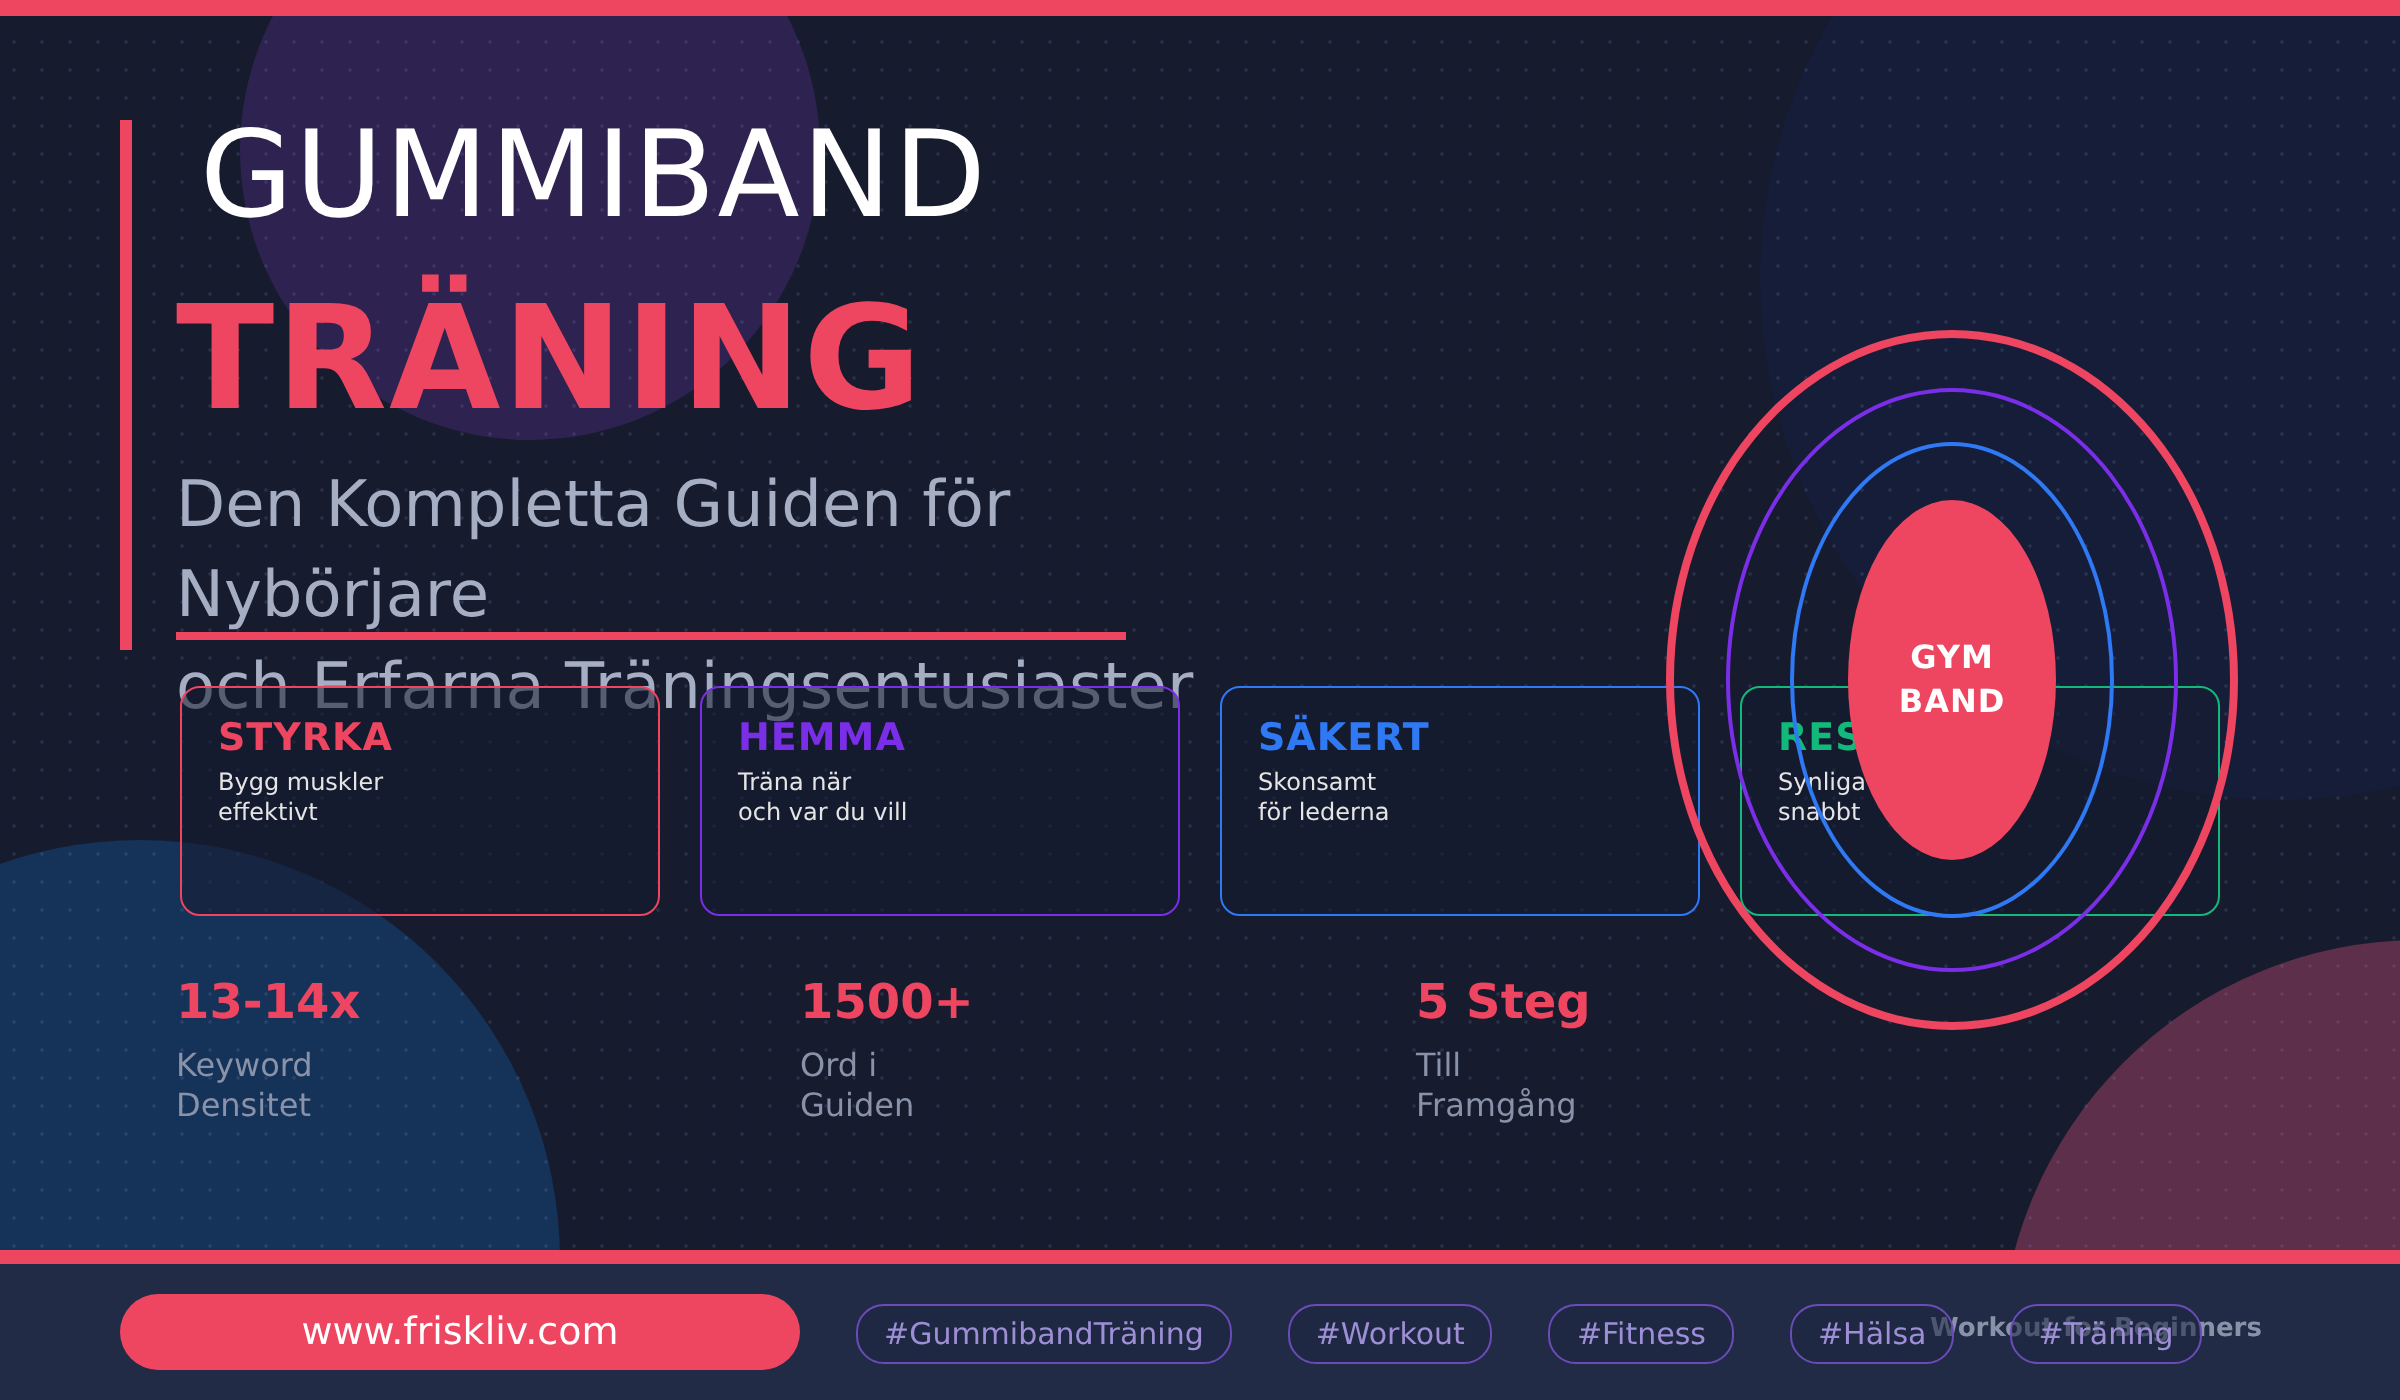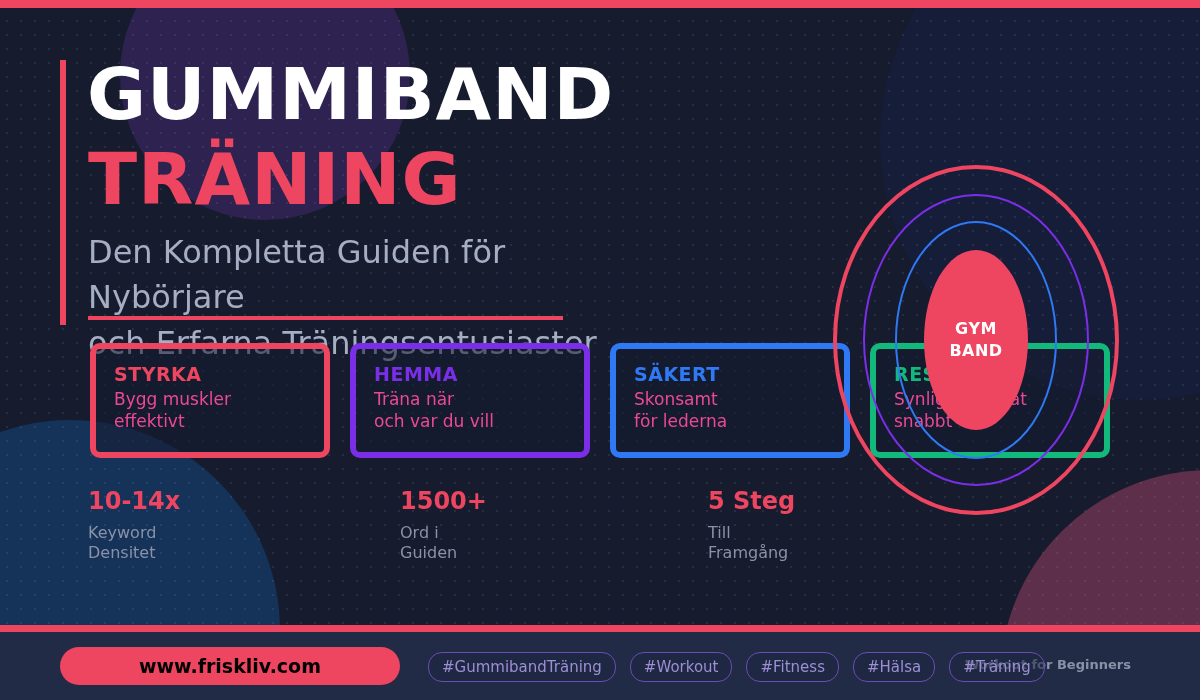--- a/index.html
+++ b/index.html
@@ -46,56 +46,56 @@
     position:absolute; left:0; top:625px; width:1200px; height:7px;
     background:#EE4560;
   }
 
   
   .headline-rule {
     position:absolute; left:60px; top:60px; width:6px; height:265px;
     background:#EE4560;
   }
   .title-main {
-    position:absolute; left:87px; top:58px;
-    font-size:72px; font-weight:bold; letter-spacing:1px;
+    position:absolute; left:100px; top:58px;
+    font-size:60px; font-weight:normal; letter-spacing:1px;
     color:#FFFFFF; line-height:1.0;
   }
   .title-sub {
     position:absolute; left:88px; top:143px;
     font-size:72px; font-weight:bold; letter-spacing:1px;
     color:#EE4560; line-height:1.0;
   }
   .subtitle {
     position:absolute; left:88px; top:230px; width:560px;
     font-size:32px; color:#A6AEC4; line-height:1.42; font-weight:normal;
   }
   .subtitle-underline {
     position:absolute; left:88px; top:316px; width:475px; height:4px;
     background:#EE4560;
   }
 
   
   .card {
     position:absolute; top:343px; width:240px; height:115px;
-    border-radius:10px; border:6px solid #fef9c3;
+    border-radius:10px; border:1px solid #fef9c3;
     background:rgba(22,28,48,0.55);
     padding:14px 18px;
   }
   .card-1 { left:90px;  border-color:#EE4560; }
   .card-2 { left:350px; border-color:#7B2EE8; }
   .card-3 { left:610px; border-color:#2F79F5; }
   .card-4 { left:870px; border-color:#13B97B; }
 
   .card-title { font-size:19px; font-weight:bold; letter-spacing:0.5px; margin-bottom:4px; }
   .c1 .card-title { color:#EE4560; }
   .c2 .card-title { color:#7B2EE8; }
   .c3 .card-title { color:#2F79F5; }
   .c4 .card-title { color:#13B97B; }
-  .card-desc { font-size:17px; color:#ec4899; line-height:1.28; white-space:pre-line; }
+  .card-desc { font-size:12px; color:#e5e5e5; line-height:1.28; white-space:pre-line; }
 
   
   .stat { position:absolute; top:487px; width:240px; }
   .stat-1 { left:88px; }
   .stat-2 { left:400px; }
   .stat-3 { left:708px; }
   .stat-value {
     font-size:24px; font-weight:bold; color:#EE4560; line-height:1.2; margin-bottom:7px;
   }
   .stat-label {
@@ -120,23 +120,23 @@
   .ring-core span {
     color:#FFFFFF; font-size:16px; font-weight:bold; letter-spacing:0.5px; line-height:1;
   }
 
   
   .url-pill {
     position:absolute; left:60px; top:647px; width:340px; height:38px;
     background:#EE4560; border-radius:19px;
     display:flex; align-items:center; justify-content:center;
   }
-  .url-pill span { color:#000000; font-size:19px; font-weight:bold; }
-
-  .tags { position:absolute; left:428px; top:652px; display:flex; gap:14px; align-items:center; }
+  .url-pill span { color:#ffffff; font-size:19px; font-weight:normal; }
+
+  .tags { position:absolute; left:428px; top:652px; display:flex; gap:28px; align-items:center; }
   .tag {
     border:1px solid #6B4BB8; border-radius:14px;
     padding:5px 13px; font-size:15px; color:#9D8ED6;
     background:rgba(30,38,64,0.55); white-space:nowrap;
   }
   .footer-ghost {
     position:absolute; left:965px; top:657px;
     font-size:13px; color:#8992A8; white-space:nowrap;font-weight:bold;
   }
 </style>
@@ -175,21 +175,21 @@
     <div class="card-desc">Träna när
 och var du vill</div>
   </div>
   <div class="card card-4 c4">
     <div class="card-title">RESULTAT</div>
     <div class="card-desc">Synliga resultat
 snabbt</div>
   </div>
 
   <div class="stat stat-1">
-    <div class="stat-value">10-14x</div>
+    <div class="stat-value">13-14x</div>
     <div class="stat-label">Keyword
 Densitet</div>
   </div>
   <div class="stat stat-2">
     <div class="stat-value">1500+</div>
     <div class="stat-label">Ord i
 Guiden</div>
   </div>
   <div class="stat stat-3">
     <div class="stat-value">5 Steg</div>

